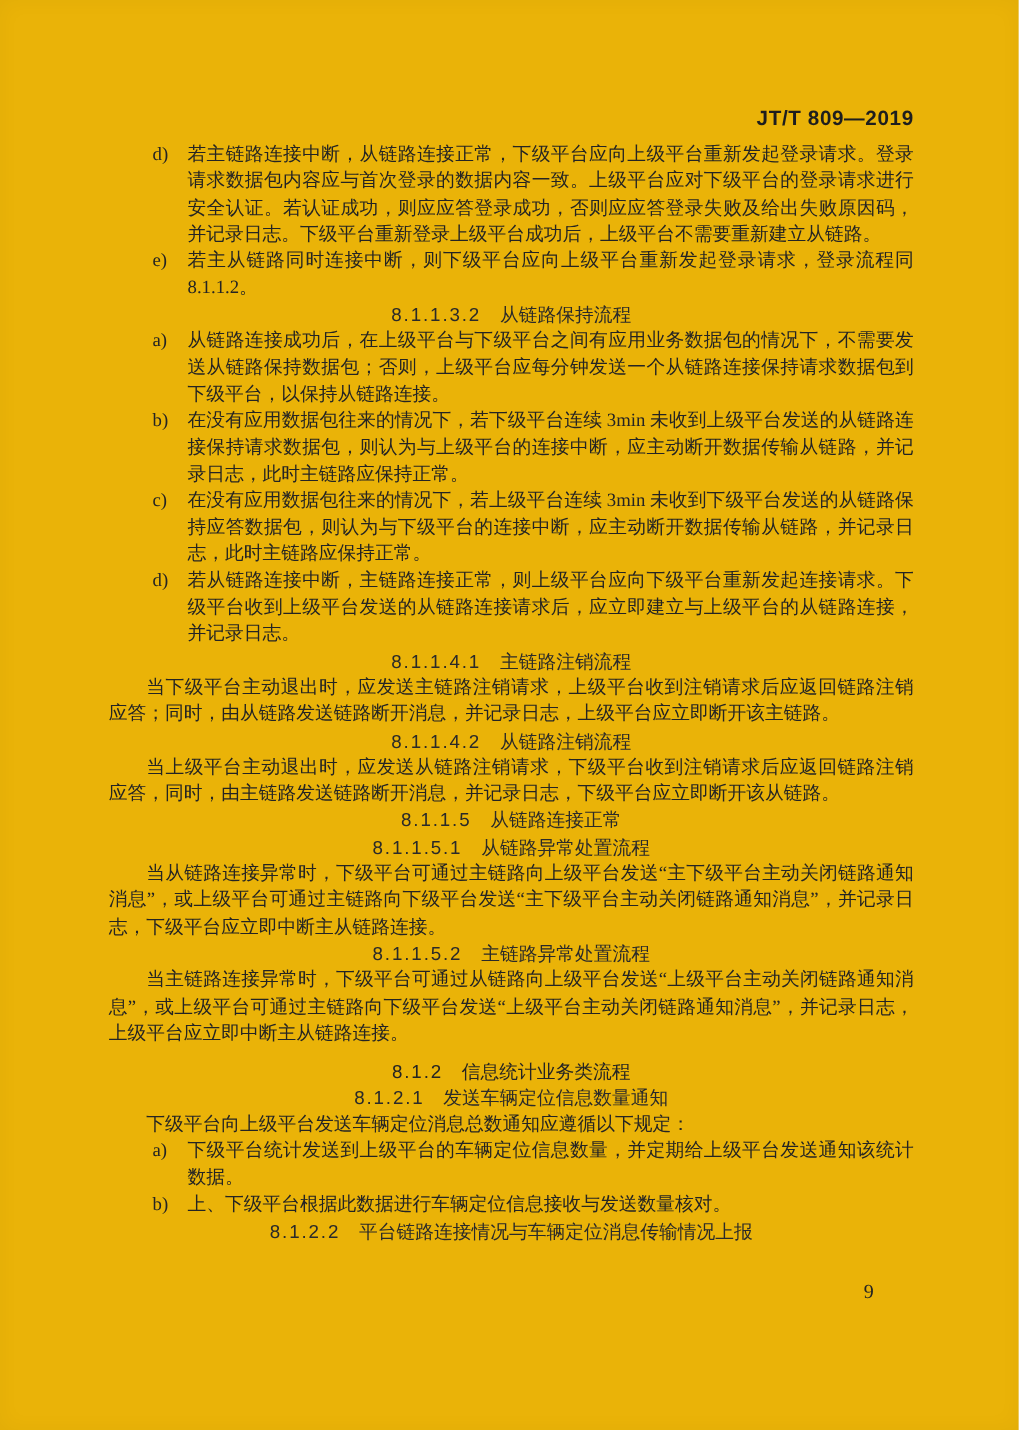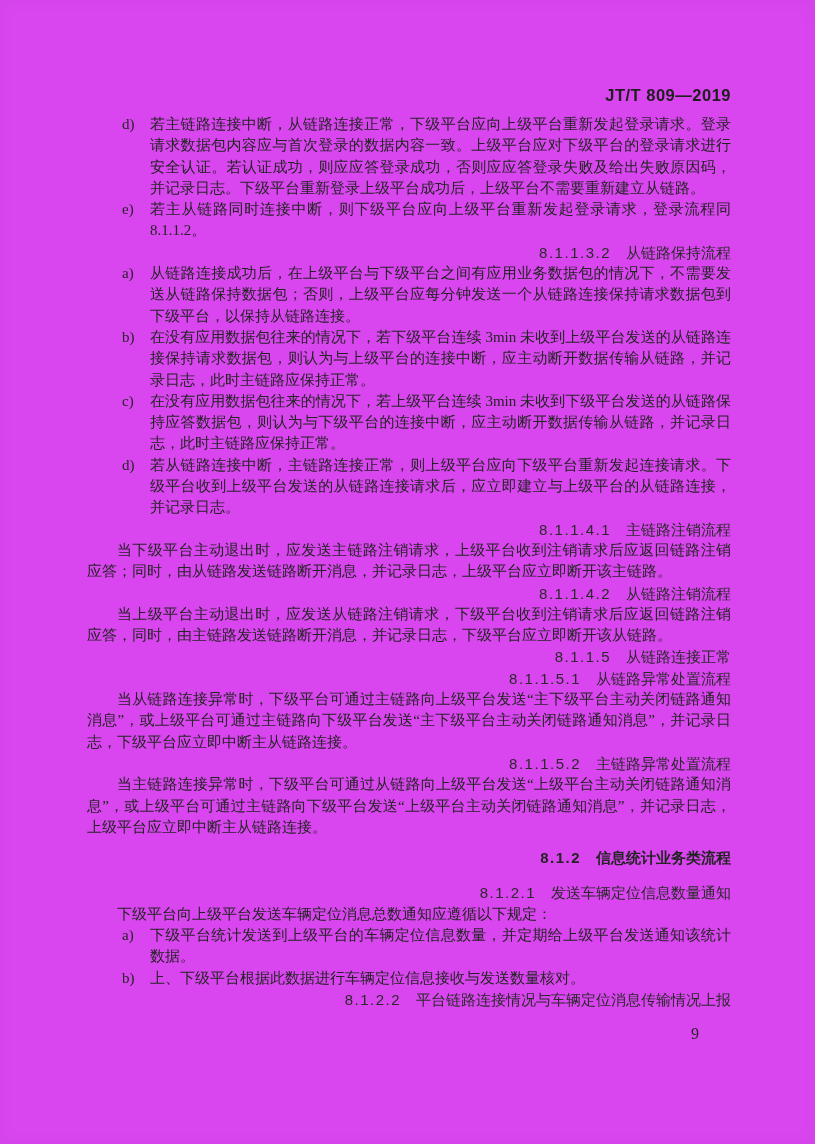--- a/index.html
+++ b/index.html
@@ -4,21 +4,21 @@
 <style>
   html, body {
     margin: 0;
     padding: 0;
     background: #f4f4f1;
   }
   .page {
     position: relative;
     width: 815px;
     height: 1144px;
-    background: #d946ef;
+    background: #eab308;
     box-shadow: inset 0 0 18px rgba(0,0,0,0.04);
     overflow: hidden;
     font-family: "Liberation Serif", "DejaVu Serif", serif;
     color: #242424;
   }
   .running-header {
     position: absolute;
     top: 86px;
     left: 87px;
     width: 644px;
@@ -51,31 +51,31 @@
     flex: none;
     width: 28px;
     margin-left: 35px;
   }
   .li-text {
     flex: 1;
     text-align: justify;
   }
   .heading {
     font-family: "Liberation Sans", "DejaVu Sans", sans-serif;
-    text-align: right;
+    text-align: center;
     white-space: nowrap;
   }
   .sec-num {
     font-family: "Liberation Sans", "DejaVu Sans", sans-serif;
     letter-spacing: 1.5px;
     margin-right: 15px;
   }
   .h3 {
-    font-weight: bold;
-    margin: 9px 0 14px 0;
+    font-weight: normal;
+    margin: 9px 0 0 0;
   }
   .h4, .h5 {
     font-weight: normal;
     color: #2a2a2a;
   }
   .page-footer {
     position: absolute;
     top: 1025px;
     left: 87px;
     width: 644px;

